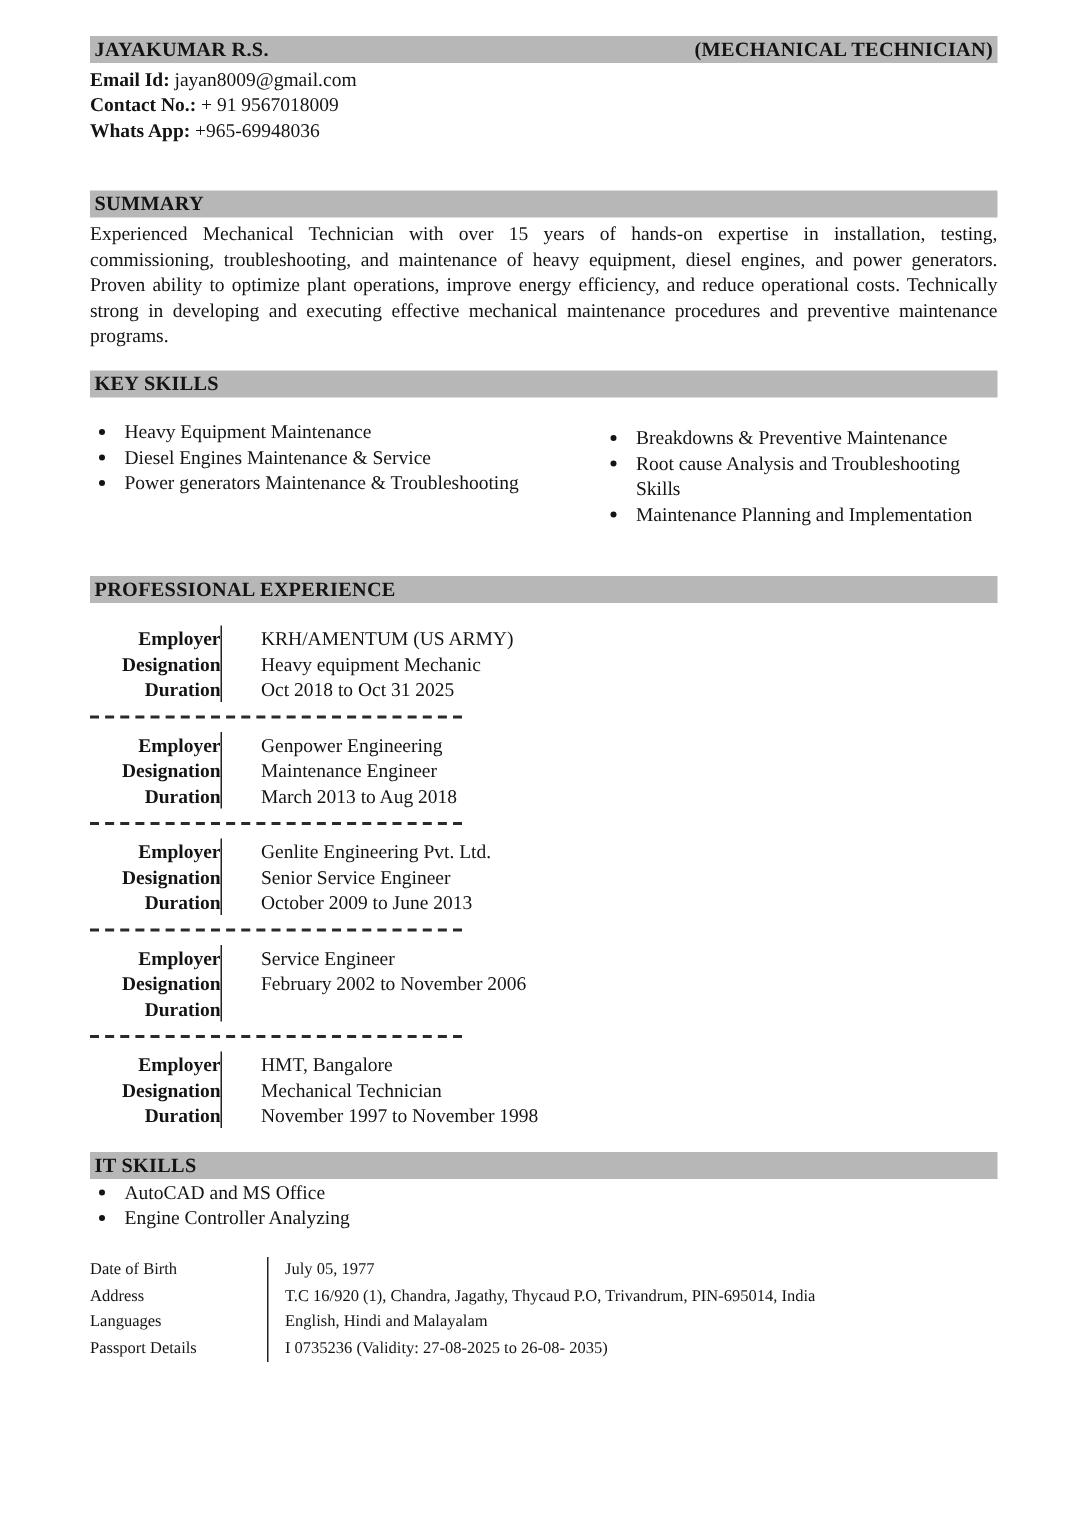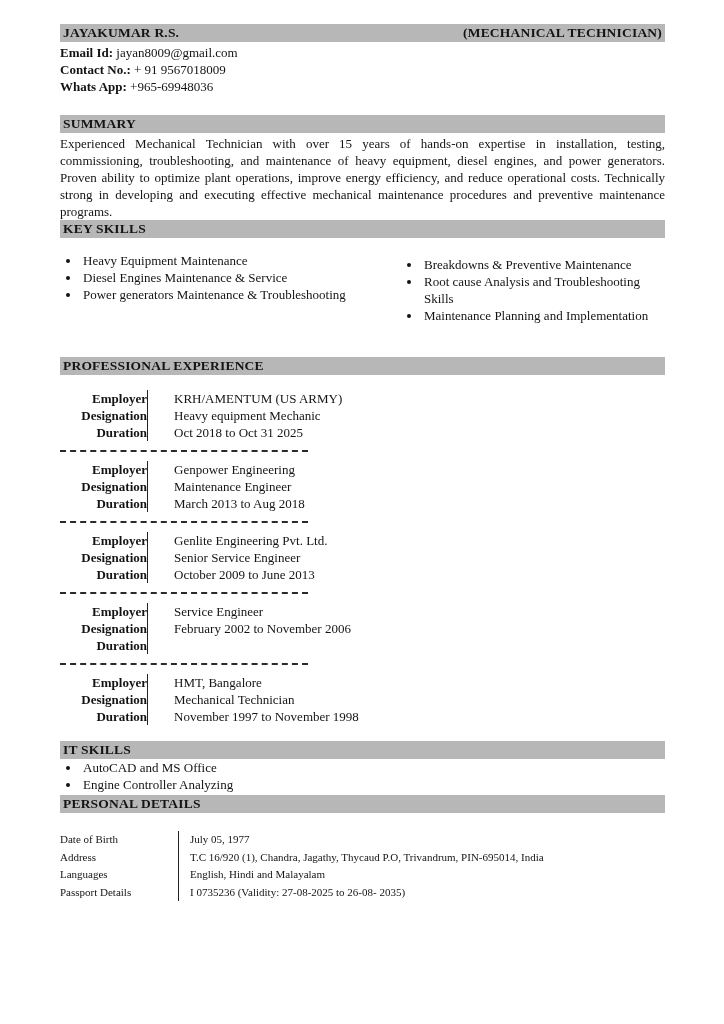--- a/index.html
+++ b/index.html
@@ -9,25 +9,25 @@
     padding:24px 59px 0 60px;
   }
   .gbar{
     background:#b7b7b7;font-weight:700;font-size:13.5px;line-height:18px;
     padding:0 3px;letter-spacing:.2px;
   }
   .hdr-bar{display:flex;justify-content:space-between;align-items:center;}
   .contact-block{margin-top:2px;}
   .contact-line{font-size:13px;line-height:17px;}
   .contact-line b{font-weight:700;}
-  .sec-summary{margin-top:20px;}
+  .sec-summary{margin-top:32px;}
   .summary-text{
     font-size:13px;line-height:17px;text-align:justify;margin:2px 0 0 0;
   }
-  .sec-ks{}
+  .sec-ks{margin-top:15px;}
   .ks-cols{display:flex;margin-top:14px;}
   .ks-left{width:320px;}
   .ks-right{flex:1;padding-top:4px;}
   ul.bullets{margin:0;padding-left:21px;font-size:13px;line-height:17px;list-style-type:disc;}
   ul.bullets li{padding-left:2px;}
   .sec-px{margin-top:33px;}
   .xp-list{margin-top:15px;}
   .xp{display:flex;font-size:13px;line-height:17px;}
   .xp-l{width:87px;font-weight:700;text-align:right;}
   .xp-bar{width:0;border-left:1.5px solid #222;margin-right:26px;}
@@ -171,21 +171,20 @@
 
   <div class="sec-it">
     <div class="gbar">IT SKILLS</div>
     <ul class="bullets it-bullets">
       <li>AutoCAD and MS Office</li>
       <li>Engine Controller Analyzing</li>
     </ul>
   </div>
 
   <div class="sec-pd">
-    <div class="gbar">PERSONAL DETAILS</div>
     <div class="pd">
       <div class="pd-l">
         <div>Date of Birth</div>
         <div>Address</div>
         <div>Languages</div>
         <div>Passport Details</div>
       </div>
       <div class="pd-bar"></div>
       <div class="pd-v">
         <div>July 05, 1977</div>

